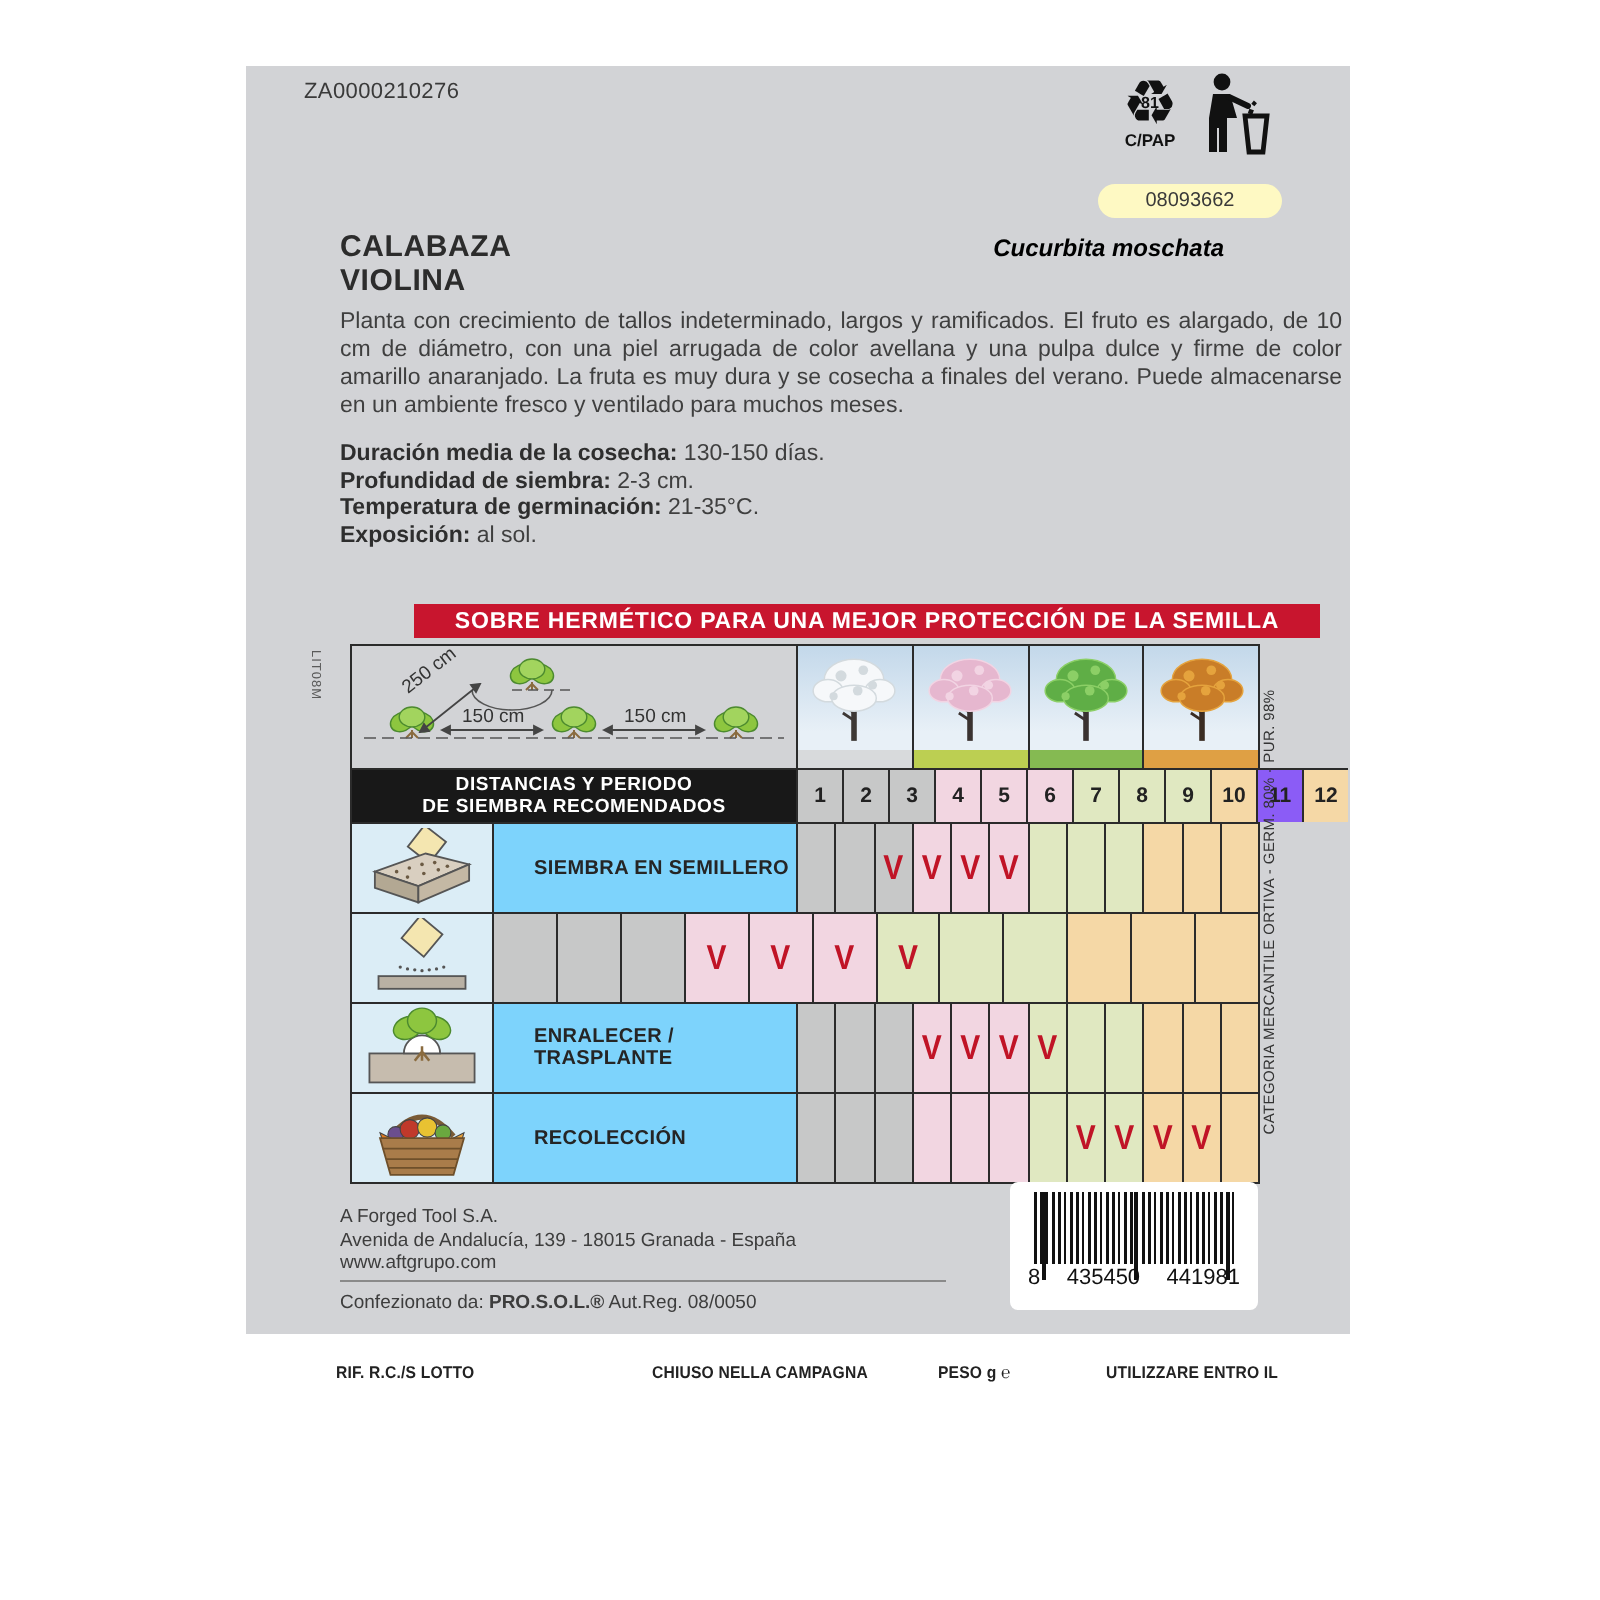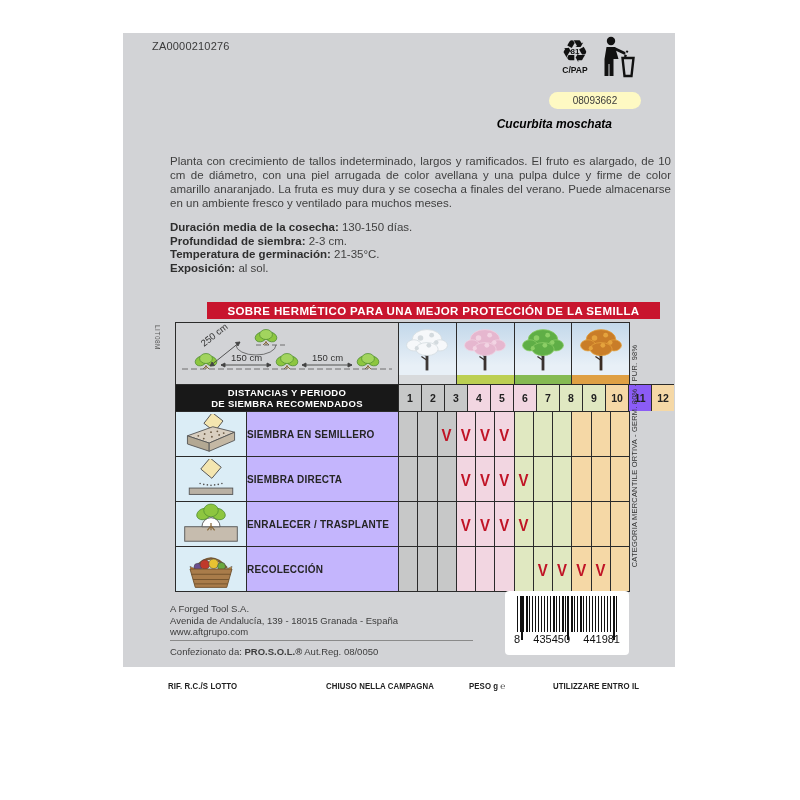--- a/index.html
+++ b/index.html
@@ -48,22 +48,22 @@
   .autumn-tree .ground{background:#dfa044;}
   .hdr-row{left:0;top:61px;width:498px;height:27px;display:flex;border-top:1px solid #2b2b2b;box-sizing:border-box;}
   .black-box{width:222px;background:#181818;color:#fff;display:flex;flex-direction:column;
     align-items:center;justify-content:center;font-size:9.5px;font-weight:bold;line-height:11px;letter-spacing:.3px;}
   .months-header{flex:1;display:flex;}
   .mcell{flex:1;border-left:1px solid #2b2b2b;box-sizing:border-box;display:flex;align-items:center;justify-content:center;position:relative;}
   .mhead{font-size:10.5px;font-weight:bold;color:#222;}
   .calendar-rows{left:0;top:88px;width:453px;}
   .crow{display:flex;height:45px;border-top:1px solid #2b2b2b;box-sizing:border-box;}
   .icell{width:70px;background:#dbedf6;display:flex;align-items:center;justify-content:center;}
-  .lcell{width:152px;background:#c4b5fd;border-left:1px solid #2b2b2b;box-sizing:border-box;
-    display:flex;align-items:center;padding-left:0;font-size:10px;font-weight:bold;color:#252525;letter-spacing:.2px;}
+  .lcell{width:152px;background:#7dd3fc;border-left:1px solid #2b2b2b;box-sizing:border-box;
+    display:flex;align-items:center;padding-left:20px;font-size:10px;font-weight:bold;color:#252525;letter-spacing:.2px;}
   .check{font-size:15px;font-weight:800;transform:scaleY(1.15);line-height:1;}
   
   .litho{left:38px;top:292px;width:42px;height:10px;font-size:6.5px;color:#5a5a5a;letter-spacing:.5px;
     transform-origin:0 0;transform:rotate(90deg);white-space:nowrap;}
   .side-note{left:507px;top:289px;width:268px;height:11px;font-size:7.5px;color:#333;letter-spacing:.2px;
     transform-origin:0 0;transform:rotate(-90deg) translateX(-268px);white-space:nowrap;text-align:center;}
   
   .address{left:47px;top:570px;font-size:9.5px;line-height:11.5px;color:#3d3d3d;}
   .divider{left:47px;top:607px;width:303px;height:1px;background:#8a8a8a;}
   .packer{left:47px;top:613px;font-size:9.5px;color:#3d3d3d;}
@@ -95,20 +95,24 @@
       <path d="M7.5 11 L16 11 L19.5 23 L14.5 23 L14.5 40 L10.5 40 L10.5 28 L9.5 28 L9.5 40 L5.5 40 L5.5 23 Z" fill="#111"></path>
       <path d="M15.5 12.5 L25 17" stroke="#111" stroke-width="3" stroke-linecap="round"></path>
       <rect x="25.5" y="18.5" width="2.4" height="2.4" fill="#111" transform="rotate(20 26 19)"></rect>
       <rect x="27.5" y="14.5" width="2" height="2" fill="#111" transform="rotate(40 28 15)"></rect>
       <path d="M23.5 22 L34.5 22 L32.5 40 L25.5 40 Z" fill="none" stroke="#111" stroke-width="2.4"></path>
     </svg>
   </div>
 
   <div class="abs pill">08093662</div>
 
+  <div class="abs title">
+    <div>CALABAZA</div>
+    <div>VIOLINA</div>
+  </div>
 
   <div class="abs binomial">Cucurbita moschata</div>
 
   <div class="abs descr">Planta con crecimiento de tallos indeterminado, largos y ramificados. El fruto es alargado, de 10 cm de diámetro, con una piel arrugada de color avellana y una pulpa dulce y firme de color amarillo anaranjado. La fruta es muy dura y se cosecha a finales del verano. Puede almacenarse en un ambiente fresco y ventilado para muchos meses.</div>
 
   <div class="abs specs">
     <div><b>Duración media de la cosecha:</b><span> 130-150 días.</span></div>
     <div><b>Profundidad de siembra:</b><span> 2-3 cm.</span></div>
     <div><b>Temperatura de germinación:</b><span> 21-35°C.</span></div>
     <div><b>Exposición:</b><span> al sol.</span></div>
@@ -320,21 +324,20 @@
                 <circle cx="24" cy="28" r="0.9"></circle>
                 <circle cx="28" cy="28.5" r="0.9"></circle>
                 <circle cx="32" cy="29" r="0.9"></circle>
                 <circle cx="36" cy="28.5" r="0.9"></circle>
                 <circle cx="40" cy="28" r="0.9"></circle>
                 <circle cx="44" cy="27" r="0.9"></circle>
               </g>
               <rect x="8" y="32" width="48" height="7" fill="#b9b1a4" stroke="#555" stroke-width="1"></rect>
             </svg>
           </div>
-          <div class="lcell">SIEMBRA DIRECTA</div>
           <div class="mcell" style="background: rgb(199, 200, 200);"></div>
           <div class="mcell" style="background: rgb(199, 200, 200);"></div>
           <div class="mcell" style="background: rgb(199, 200, 200);"></div>
           <div class="mcell" style="background: rgb(242, 214, 225);">
             <span class="check" style="color: rgb(192, 20, 38);">V</span>
           </div>
           <div class="mcell" style="background: rgb(242, 214, 225);">
             <span class="check" style="color: rgb(192, 20, 38);">V</span>
           </div>
           <div class="mcell" style="background: rgb(242, 214, 225);">

